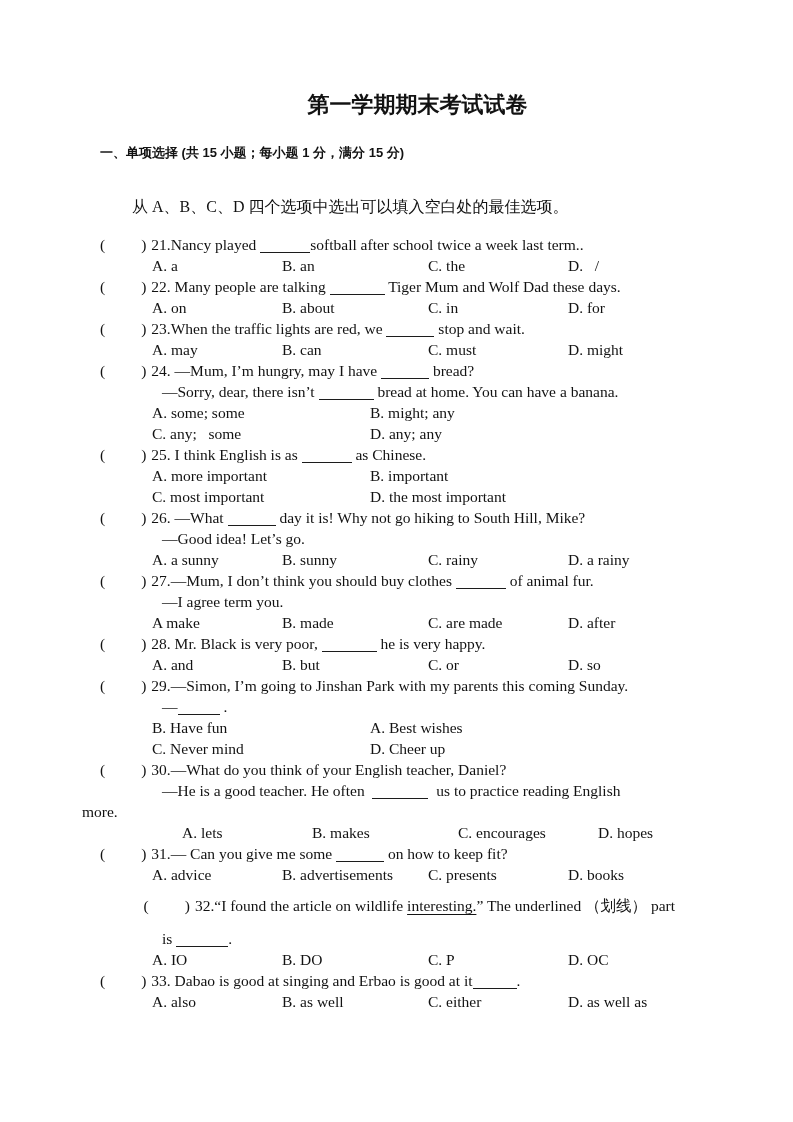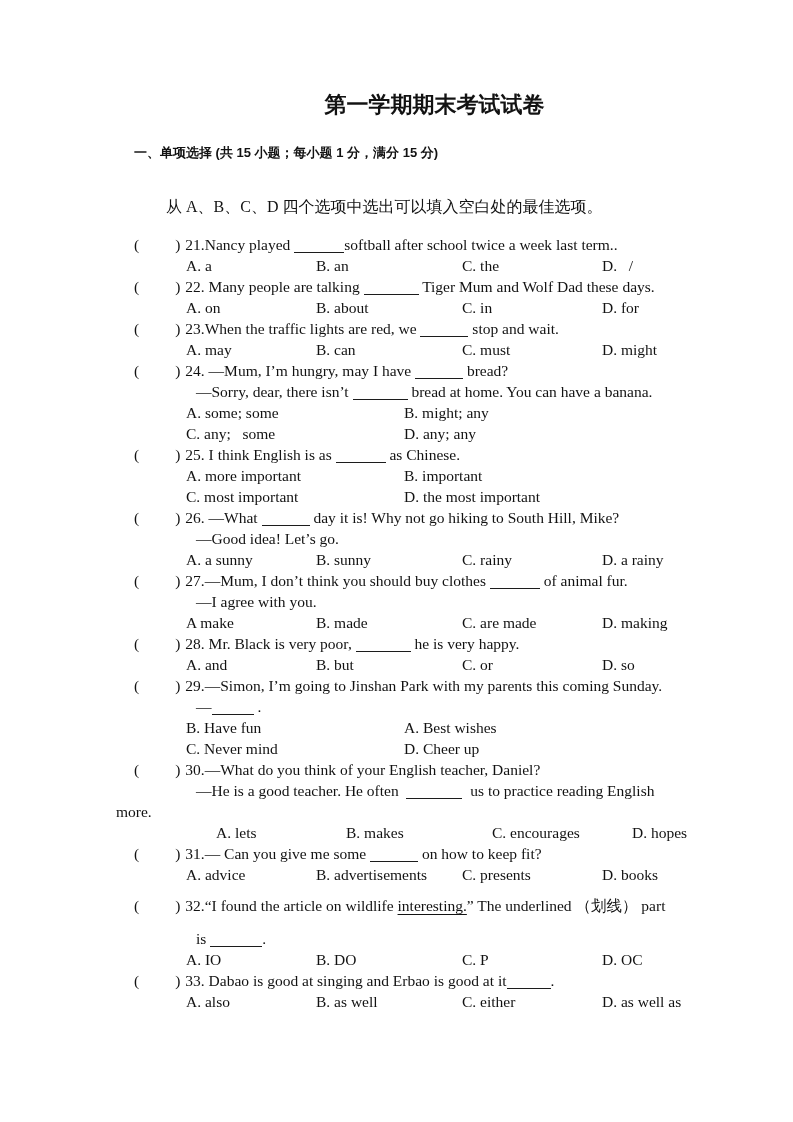--- a/index.html
+++ b/index.html
@@ -1,18 +1,18 @@
 <!DOCTYPE html>
 <html><head>
 <meta charset="utf-8">
 <style>
   html,body{margin:0;padding:0;background:#ffffff;}
   .page{
     width:793px;height:1072px;box-sizing:border-box;
-    padding:92px 118px 40px 116px;
+    padding:92px 118px 40px 82px;
     background:#ffffff;color:#121212;
     font-family:"Liberation Serif","DejaVu Serif",serif;
     font-size:15.5px;overflow:hidden;
   }
   .title{
     font-family:"Liberation Sans","DejaVu Sans",sans-serif;
     font-size:22px;font-weight:700;text-align:center;
     margin:0 -78px 0 0;line-height:26px;
   }
   .heading{
@@ -103,26 +103,26 @@
         <div class="q-line cont">—Good idea! Let’s go.</div>
         <div class="opt-row cols4">
           <span class="opt">A. a sunny</span>
           <span class="opt">B. sunny</span>
           <span class="opt">C. rainy</span>
           <span class="opt">D. a rainy</span>
         </div>
       </div>
       <div class="question">
         <div class="q-line first"><span class="paren">(<span class="paren-gap"></span>)</span>27.—Mum, I don’t think you should buy clothes <span class="blank" style="width: 50px;"></span> of animal fur.</div>
-        <div class="q-line cont">—I agree with you.</div>
+        <div class="q-line cont">—I agree term you.</div>
         <div class="opt-row cols4">
           <span class="opt">A make</span>
           <span class="opt">B. made</span>
           <span class="opt">C. are made</span>
-          <span class="opt">D. making</span>
+          <span class="opt">D. after</span>
         </div>
       </div>
       <div class="question">
         <div class="q-line first"><span class="paren">(<span class="paren-gap"></span>)</span>28. Mr. Black is very poor, <span class="blank" style="width: 55px;"></span> he is very happy.</div>
         <div class="opt-row cols4">
           <span class="opt">A. and</span>
           <span class="opt">B. but</span>
           <span class="opt">C. or</span>
           <span class="opt">D. so</span>
         </div>
@@ -153,21 +153,21 @@
       <div class="question">
         <div class="q-line first"><span class="paren">(<span class="paren-gap"></span>)</span>31.— Can you give me some <span class="blank" style="width: 48px;"></span> on how to keep fit?</div>
         <div class="opt-row cols4">
           <span class="opt">A. advice</span>
           <span class="opt">B. advertisements</span>
           <span class="opt">C. presents</span>
           <span class="opt">D. books</span>
         </div>
       </div>
       <div class="question">
-        <div class="q-line first" style="margin-top: 10px;"><span class="paren">(<span class="paren-gap"></span>)</span>32.“I found the article on wildlife <span class="ulword">interesting.</span>” The underlined （划线） part</div>
+        <div class="q-line first" style="margin-top: 10px; text-align: right;"><span class="paren">(<span class="paren-gap"></span>)</span>32.“I found the article on wildlife <span class="ulword">interesting.</span>” The underlined （划线） part</div>
         <div class="q-line cont" style="margin-top: 12px;">is <span class="blank" style="width: 52px;"></span>.</div>
         <div class="opt-row cols4">
           <span class="opt">A. IO</span>
           <span class="opt">B. DO</span>
           <span class="opt">C. P</span>
           <span class="opt">D. OC</span>
         </div>
       </div>
       <div class="question">
         <div class="q-line first"><span class="paren">(<span class="paren-gap"></span>)</span>33. Dabao is good at singing and Erbao is good at it<span class="blank" style="width: 44px;"></span>.</div>

